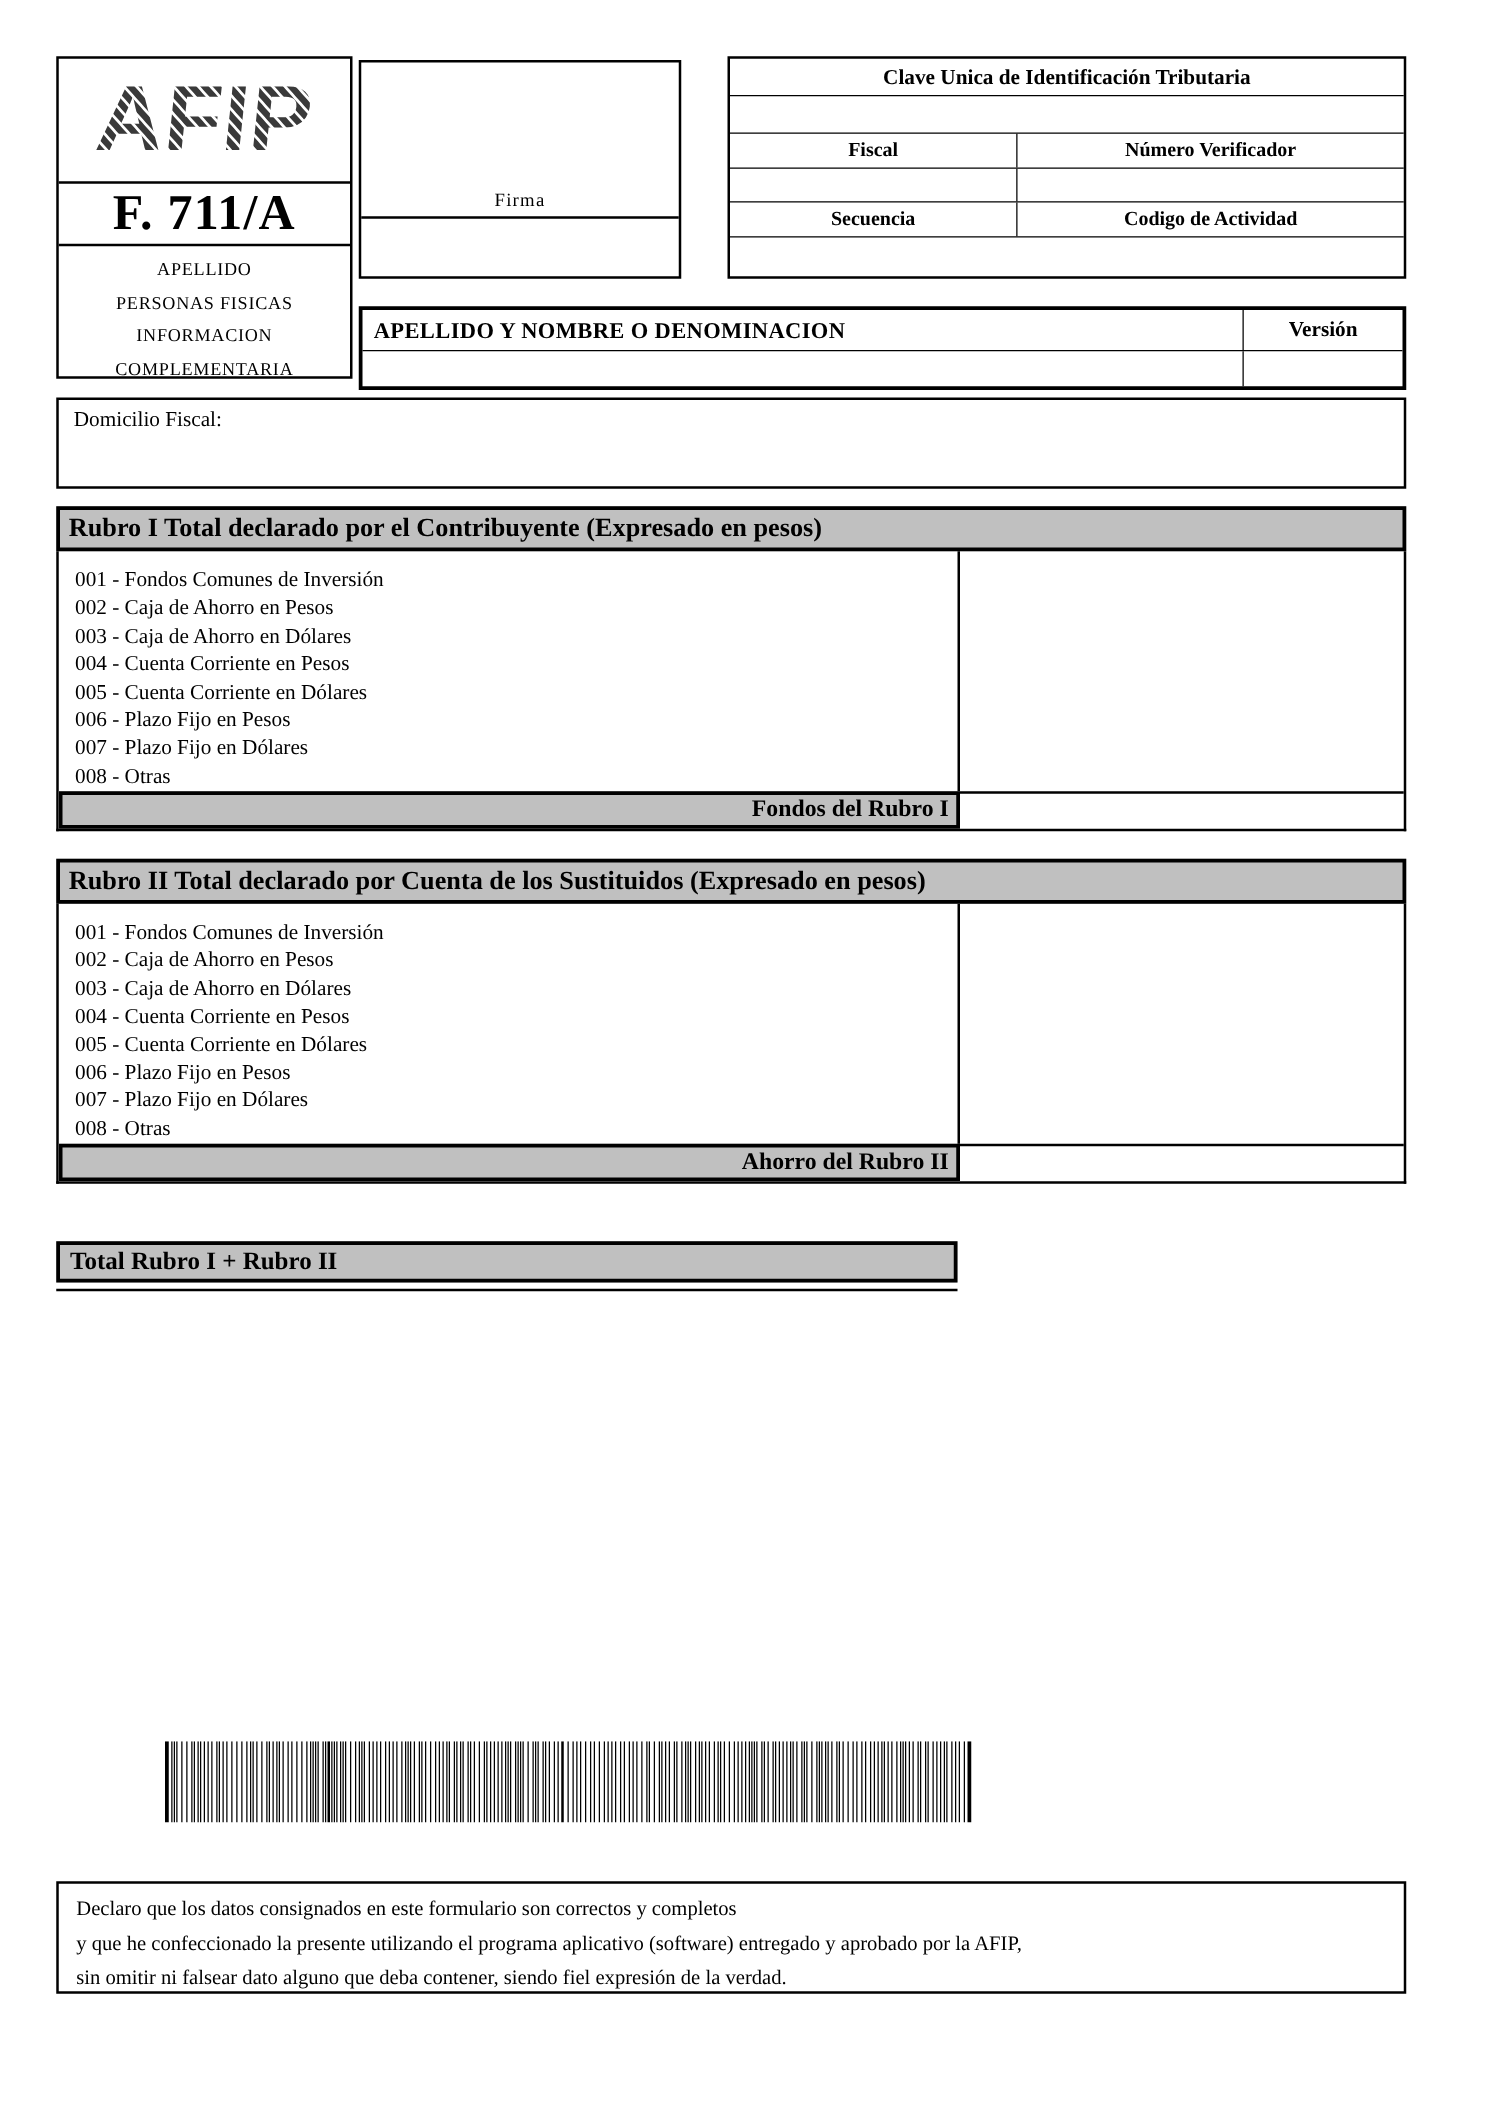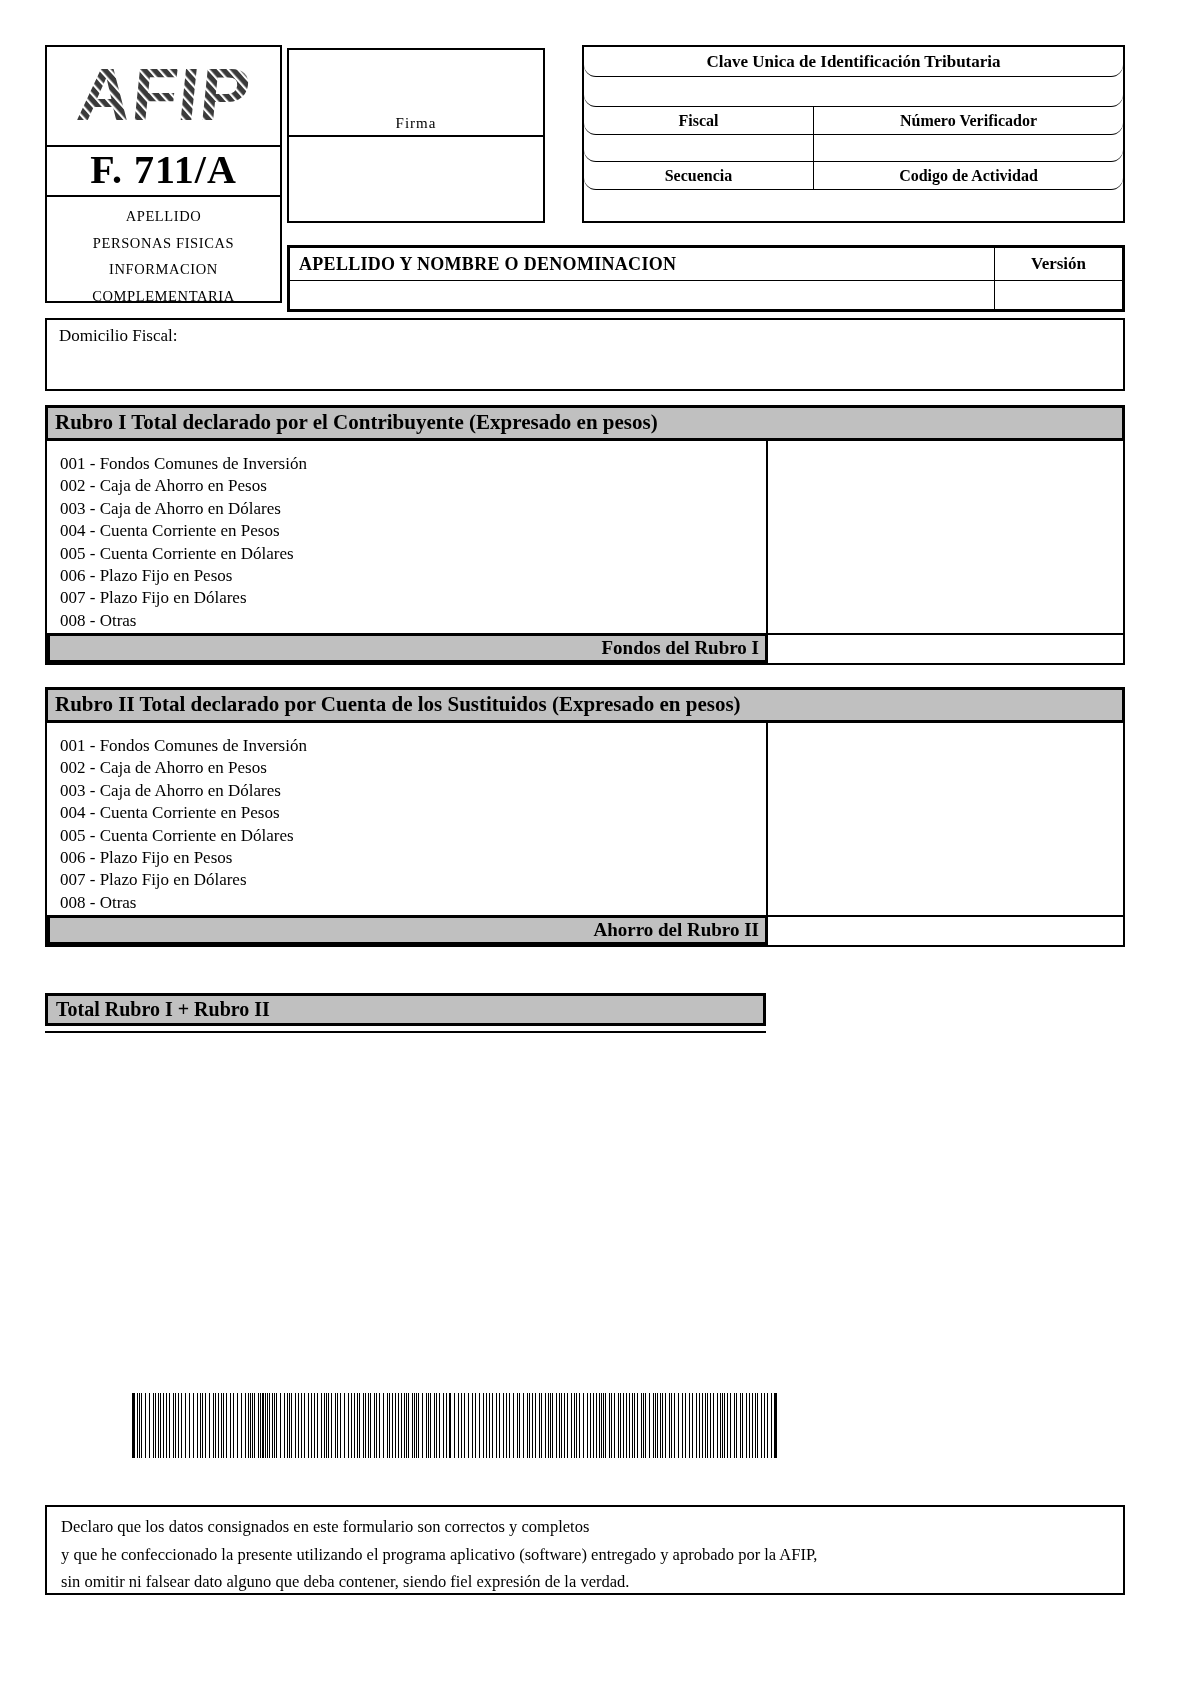--- a/index.html
+++ b/index.html
@@ -14,28 +14,28 @@
   
   .leftbox { left:45px; top:45px; width:237px; height:258px; border:2px solid #000; }
   .logo-area { height:100px; display:flex; align-items:center; justify-content:center; border-bottom:2px solid #000; }
   .form-code { height:50px; border-bottom:2px solid #000; text-align:center;
                font-size:40px; font-weight:bold; line-height:46px; letter-spacing:1px; }
   .subtitle-area { padding-top:6px; }
   .subtitle-line { text-align:center; font-size:14.5px; line-height:26.5px; letter-spacing:0.6px; }
 
   
   .firmabox { left:287px; top:48px; width:258px; height:175px; border:2px solid #000; }
-  .firma-cell { height:87px; border-bottom:2px solid #000; position:relative; }
+  .firma-cell { height:125px; border-bottom:2px solid #000; position:relative; }
   .caracter-cell { height:56px; position:relative; }
   .cell-label { position:absolute; bottom:3px; left:0; right:0; text-align:center;
                 font-size:15px; letter-spacing:1px; }
 
   
   .cuittable { left:582px; top:45px; width:543px; height:178px; border:2px solid #000; }
-  .cuit-row { border-bottom:1px solid #000; display:flex;border-radius:12px; }
+  .cuit-row { border-bottom:1px solid #000; display:flex; }
   .cuit-row:last-child { border-bottom:none; }
   .cuit-title { height:30px; align-items:center; justify-content:center;
                 font-weight:bold; font-size:17px; }
   .cuit-empty1 { height:30px; }
   .cuit-hdr { height:28px; font-weight:bold; font-size:16px; }
   .cuit-hdr .c1, .cuit-empty2 .c1 { width:230px; border-right:1px solid #000;
         display:flex; align-items:center; justify-content:center; }
   .cuit-hdr .c2, .cuit-empty2 .c2 { flex:1; display:flex; align-items:center; justify-content:center; }
   .cuit-empty2 { height:27px; }
   .cuit-empty3 { flex:1; }

